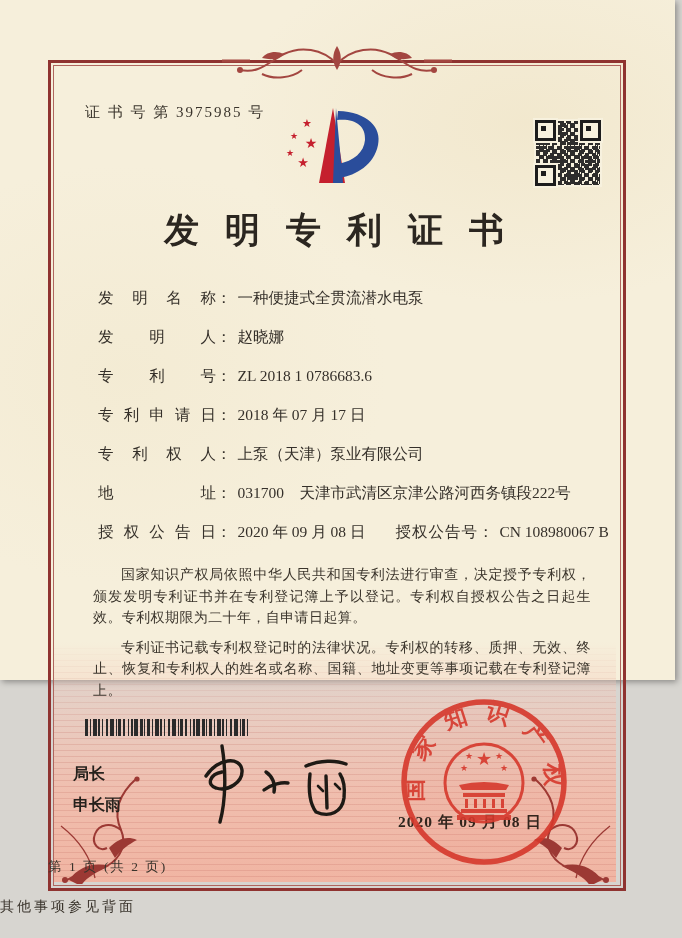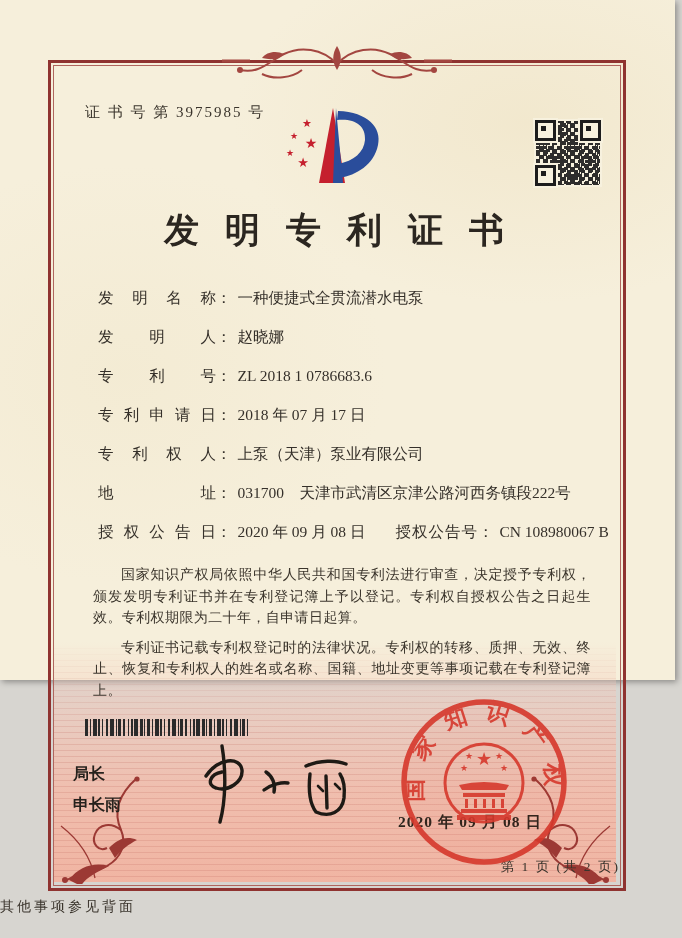--- a/index.html
+++ b/index.html
@@ -60,21 +60,21 @@
   .paras p{margin:8px;text-indent:2em;}
   
   .barcode{position:absolute;left:85px;top:719px;width:163px;height:17px;}
   .signer{position:absolute;left:73px;top:758px;font-family:"Liberation Sans","DejaVu Sans",sans-serif;
           font-size:16px;font-weight:600;color:#26221d;line-height:31px;}
   .signature{position:absolute;left:188px;top:736px;}
   .seal{position:absolute;left:399px;top:697px;width:170px;height:170px;opacity:.9;}
   .seal-date{position:absolute;left:398px;top:812px;font-size:15.5px;font-weight:bold;
              color:#2a241d;letter-spacing:1px;z-index:1;}
   .seal-wrap{position:absolute;left:399px;top:697px;width:170px;height:170px;z-index:2;}
-  .page-num{position:absolute;left:48px;width:572px;top:858px;text-align:right;font-size:13.5px;color:#3a342c;letter-spacing:2px;}
+  .page-num{position:absolute;left:48px;width:572px;top:858px;text-align:left;font-size:13.5px;color:#3a342c;letter-spacing:2px;}
   .back-note{position:absolute;left:0;width:675px;top:898px;text-align:left;font-size:14px;color:#3a342c;letter-spacing:3px;}
   
   .orn-top{position:absolute;left:222px;top:36px;}
   .orn-bl{position:absolute;left:51px;top:776px;}
   .orn-br{position:absolute;left:525px;top:776px;transform:scaleX(-1);}
 </style>
 </head>
 <body>
 
 <div class="paper">

